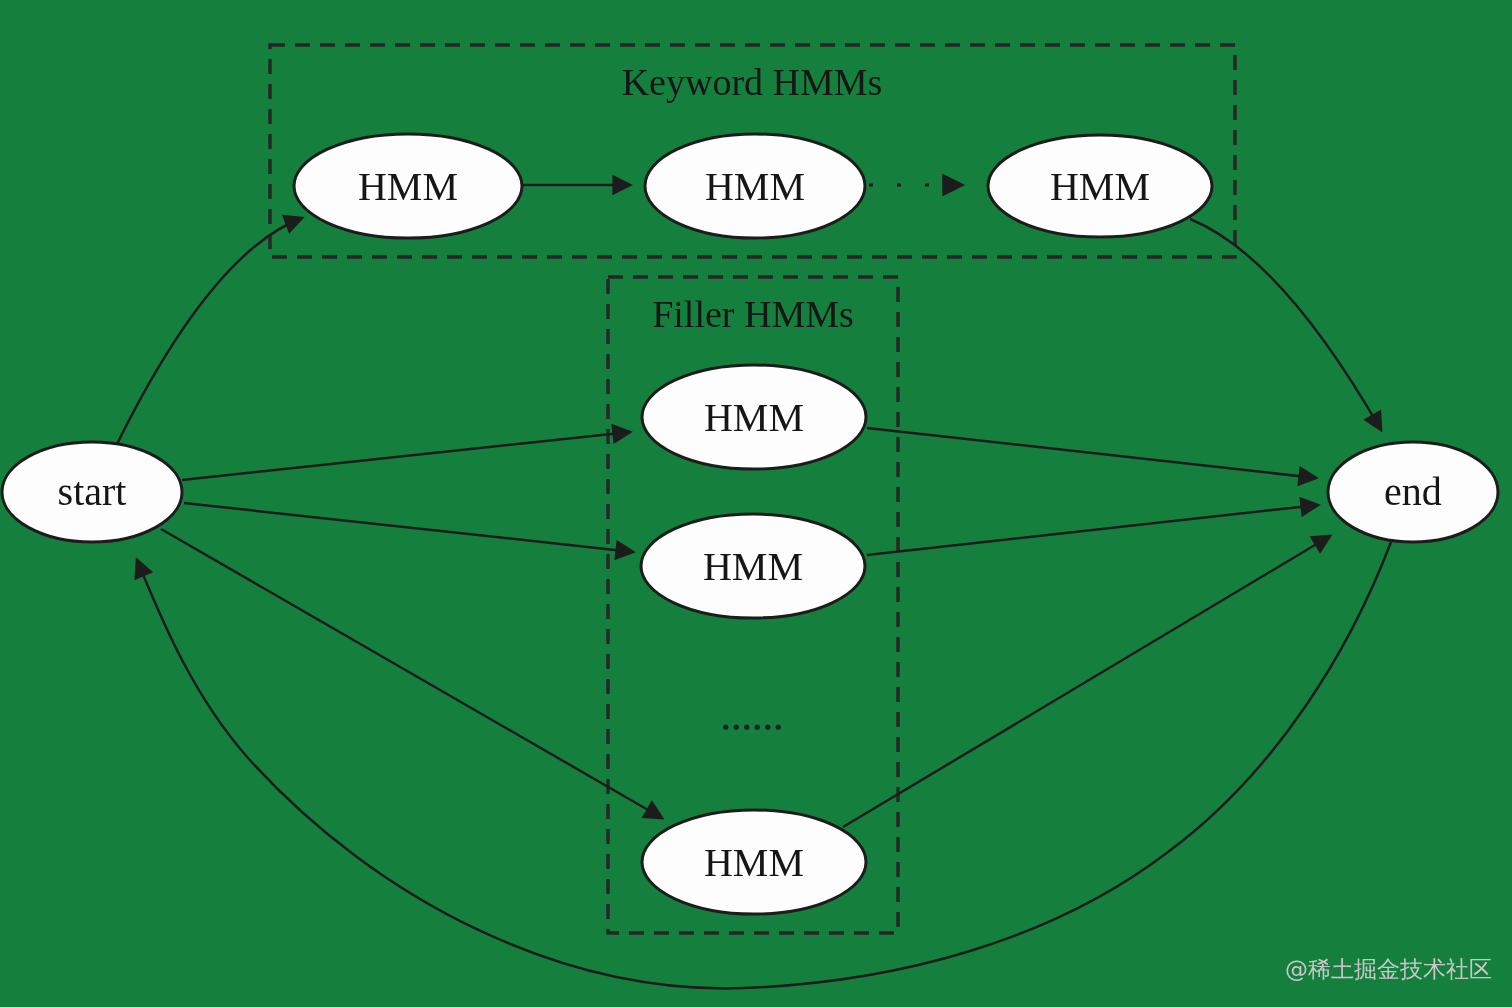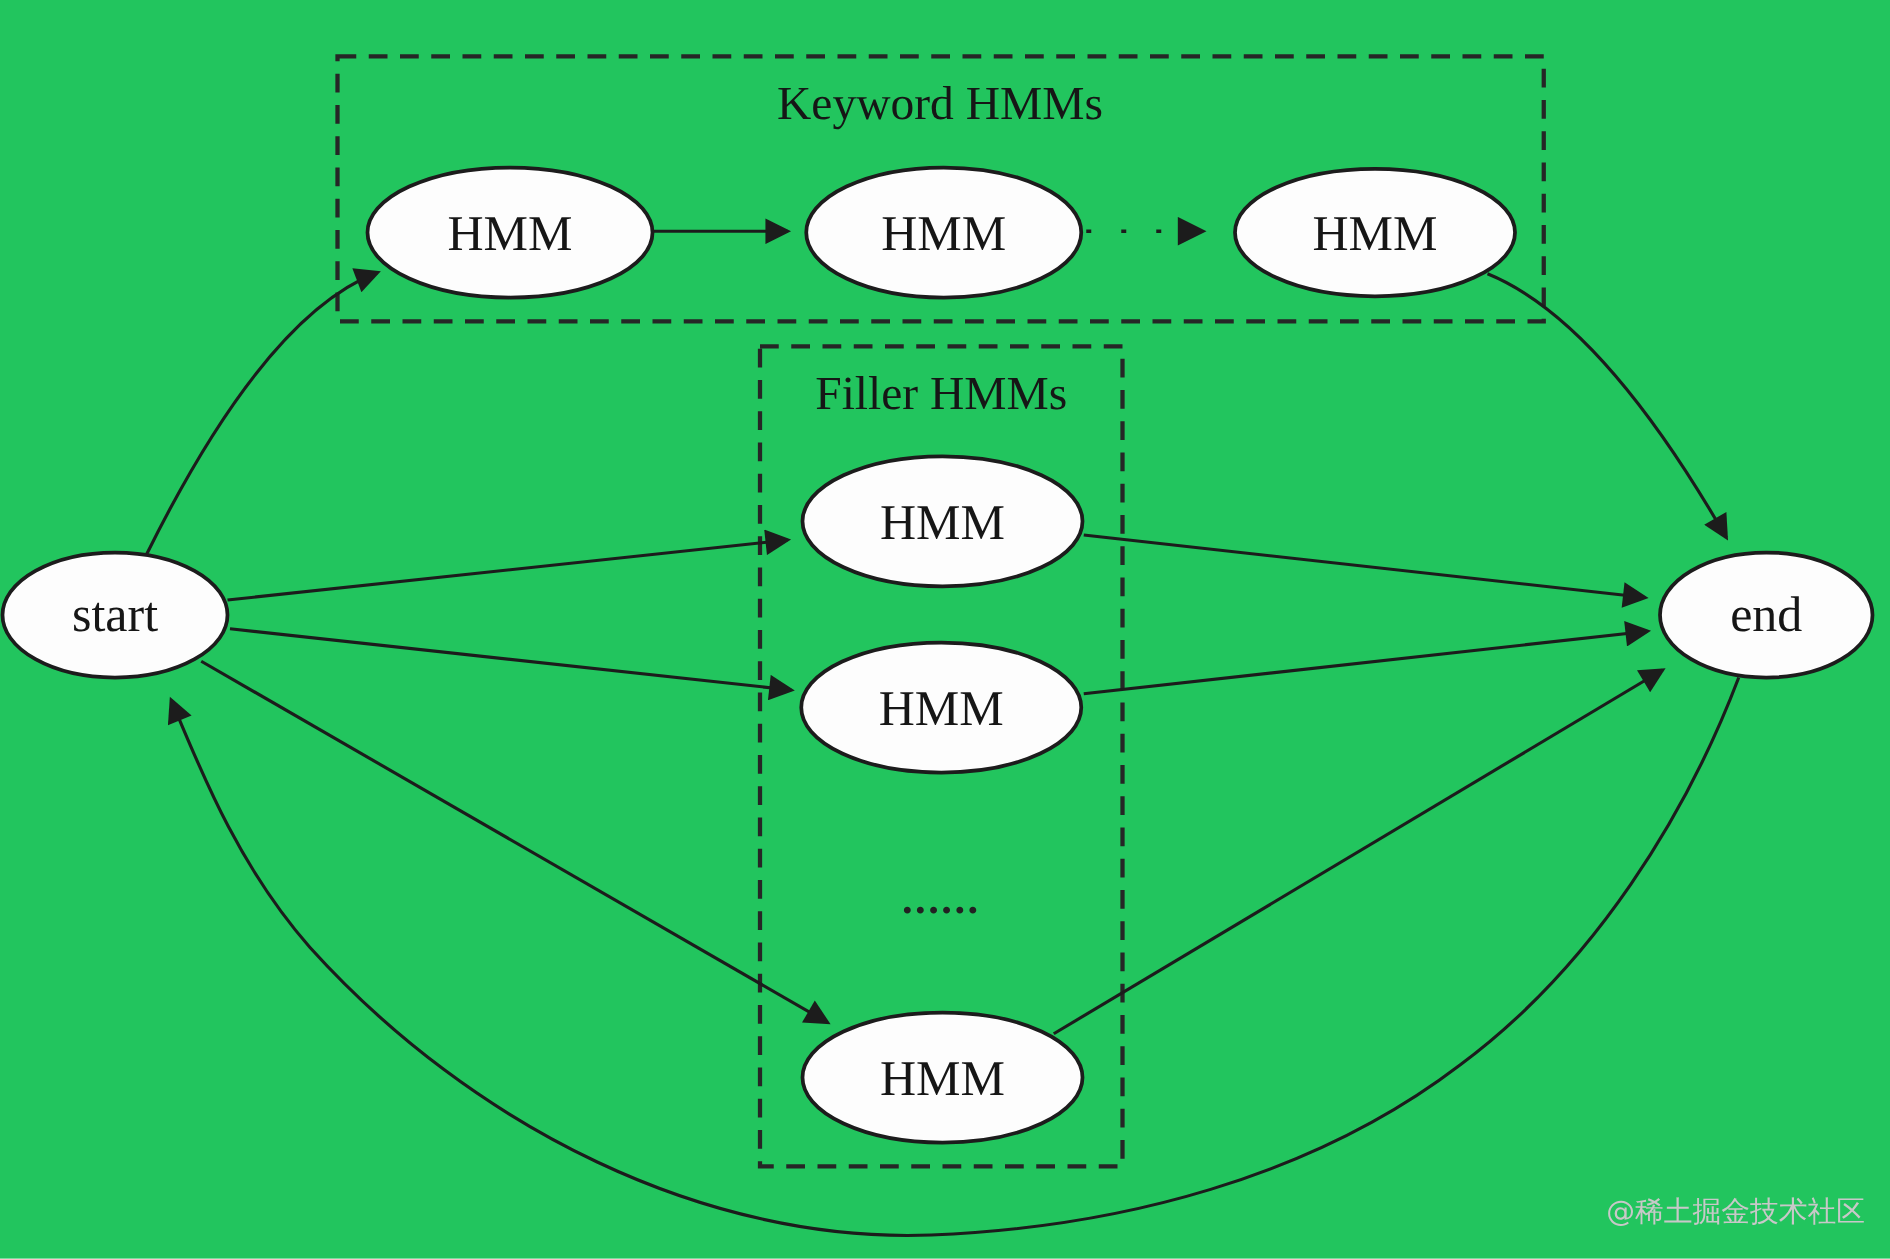--- a/index.html
+++ b/index.html
@@ -4,21 +4,21 @@
 <style>
   html, body {
     margin: 0;
     padding: 0;
     background: #ffffff;
   }
   .stage {
     position: relative;
     width: 1512px;
     height: 1007px;
-    background: #22c55e;
+    background: #15803d;
     overflow: hidden;
     font-family: "Liberation Serif", "DejaVu Serif", serif;
   }
   svg { display: block; }
   .node-ellipse {
     fill: #fdfdfd;
     stroke: #1c1c1c;
     stroke-width: 3;
   }
   .dashed-box {

